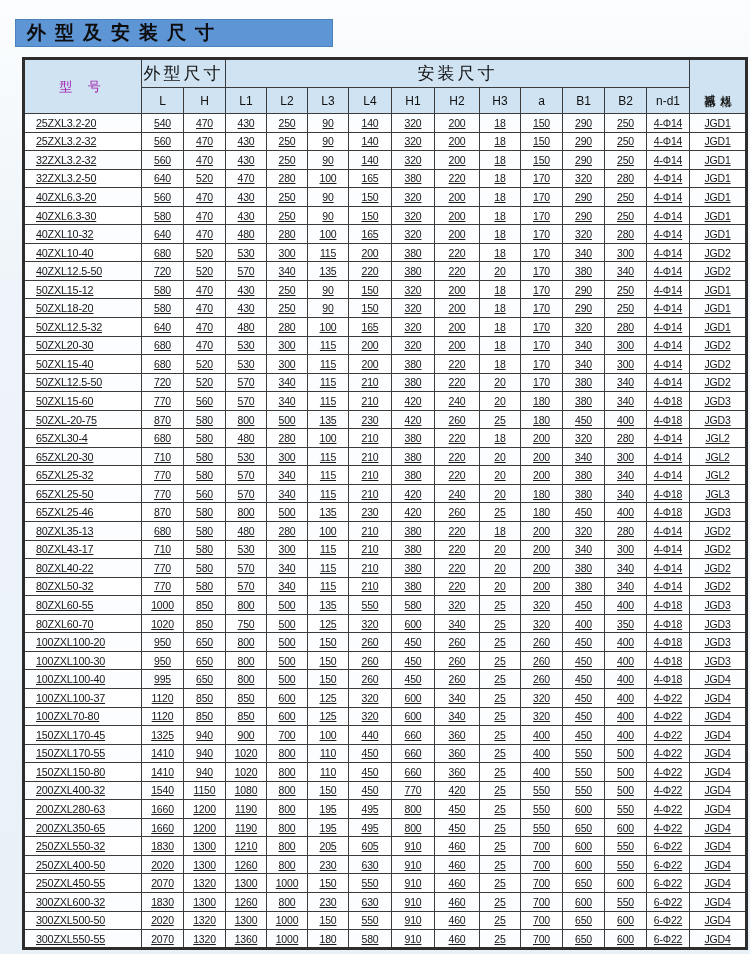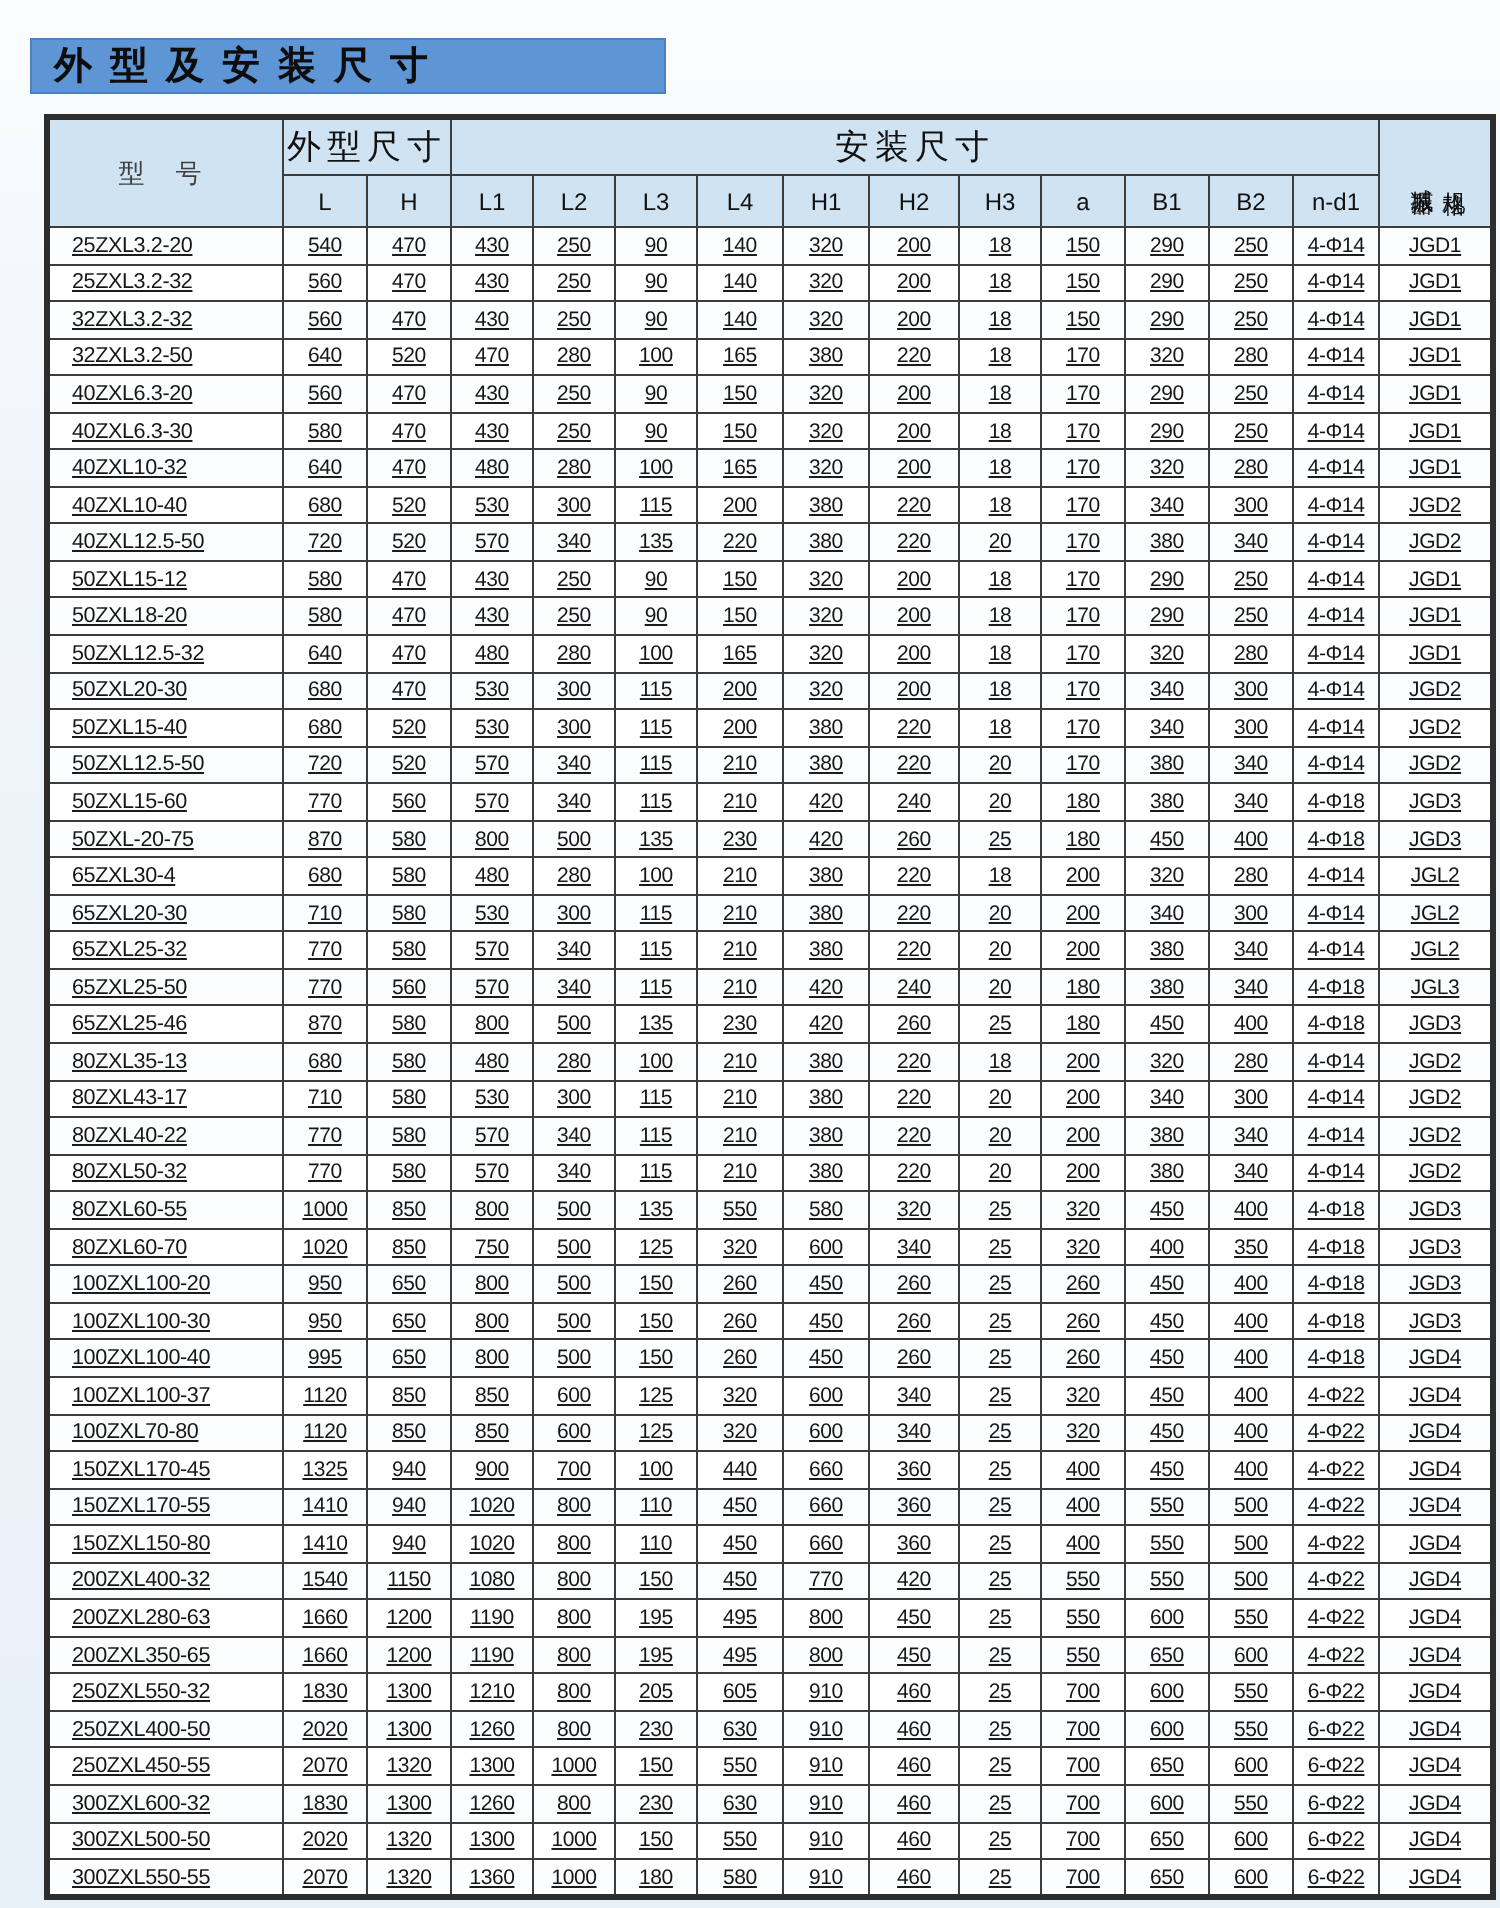--- a/index.html
+++ b/index.html
@@ -29,21 +29,21 @@
     background:#ffffff;
     border:3px solid #2d2d2d;
   }
   table.dims th, table.dims td {
     border:1px solid #3c3c3c;
     padding:0; text-align:center; vertical-align:middle;
     overflow:hidden; white-space:nowrap;
   }
   table.dims thead th { background:#cfe3f2; font-weight:normal; }
   .group-label { font-size:17px; letter-spacing:3px; color:#111; }
-  .model-label { font-size:13px; letter-spacing:6px; color:#404040; }
+  .model-label { font-size:13px; letter-spacing:6px; color:#a21caf; }
   .col-label   { font-size:12px; color:#111; }
   tr.group-row { height:29px; }
   tr.sub-row   { height:26px; }
   tbody tr { height:18.5px;text-decoration:underline; }
   tbody td { font-size:10.5px; letter-spacing:-0.2px; color:#161616; background:#ffffff; }
   tbody tr:nth-child(odd) td { background:#fcfdff; }
   tbody td.model { text-align:left; padding-left:11px; font-size:10.8px; }
   .damper-wrap {
     display:flex; flex-direction:row; align-items:center; justify-content:center; gap:1px;
   }

